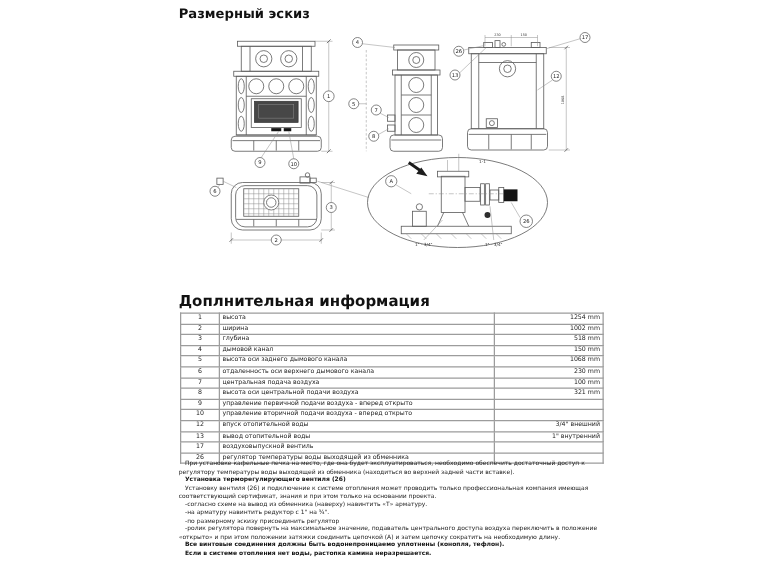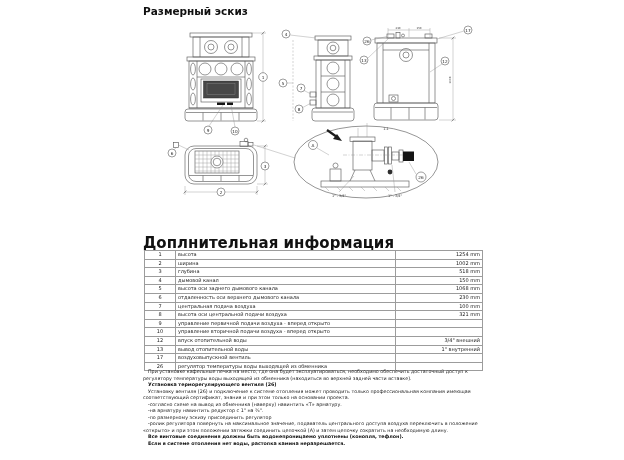--- a/index.html
+++ b/index.html
@@ -3,21 +3,21 @@
 <meta charset="utf-8">
 <style>
   html,body{margin:0;padding:0;}
   body{
     width:624px;height:460px;background:#ffffff;position:relative;overflow:hidden;
     font-family:"DejaVu Sans",sans-serif;color:#1a1a1a;
   }
   .page{position:absolute;inset:0;}
   .title{position:absolute;left:143px;top:5px;margin:0;font-size:10.5px;font-weight:bold;color:#111;text-align:right;}
   .drawing{position:absolute;left:143px;top:24px;width:342px;height:208px;}
-  .info-title{position:absolute;left:143px;top:234px;margin:0;font-size:15px;font-weight:bold;color:#111;}
+  .info-title{position:absolute;left:143px;top:234px;margin:0;font-size:12px;font-weight:bold;color:#111;}
   .dim-table{position:absolute;left:144px;top:250px;width:339px;border-collapse:collapse;font-size:5px;color:#222;table-layout:fixed;}
   .dim-table td{border:0.5px solid #9c9c9c;padding:1px 2px;height:5.6px;line-height:1.1;overflow:hidden;white-space:nowrap;}
   .dim-table td.num{width:26px;text-align:center;}
   .dim-table td.val{width:82px;text-align:right;}
   .notes{position:absolute;left:143px;top:369px;width:341px;font-size:4.8px;line-height:1.36;color:#222;}
   .notes p{margin:0;text-indent:5px;}
   .notes p.bold{font-weight:bold;color:#111;}
   
   svg .ln{stroke:#5c5c5c;stroke-width:0.65;fill:none;}
   svg .thin{stroke:#8d8d8d;stroke-width:0.4;fill:none;}

